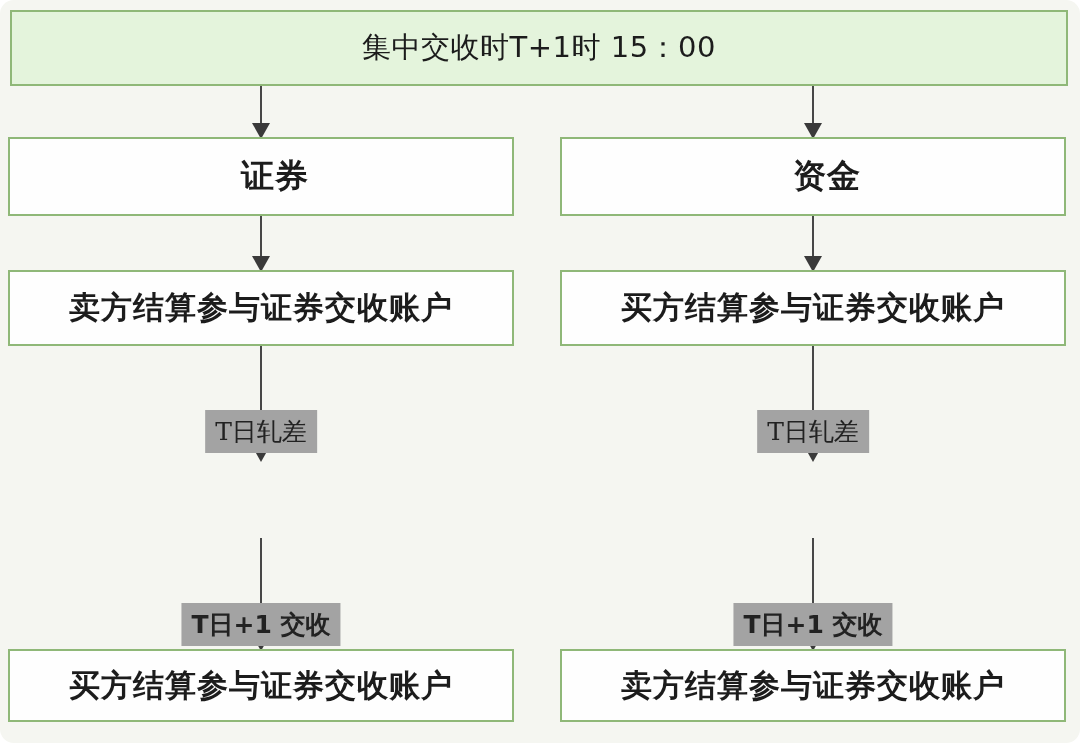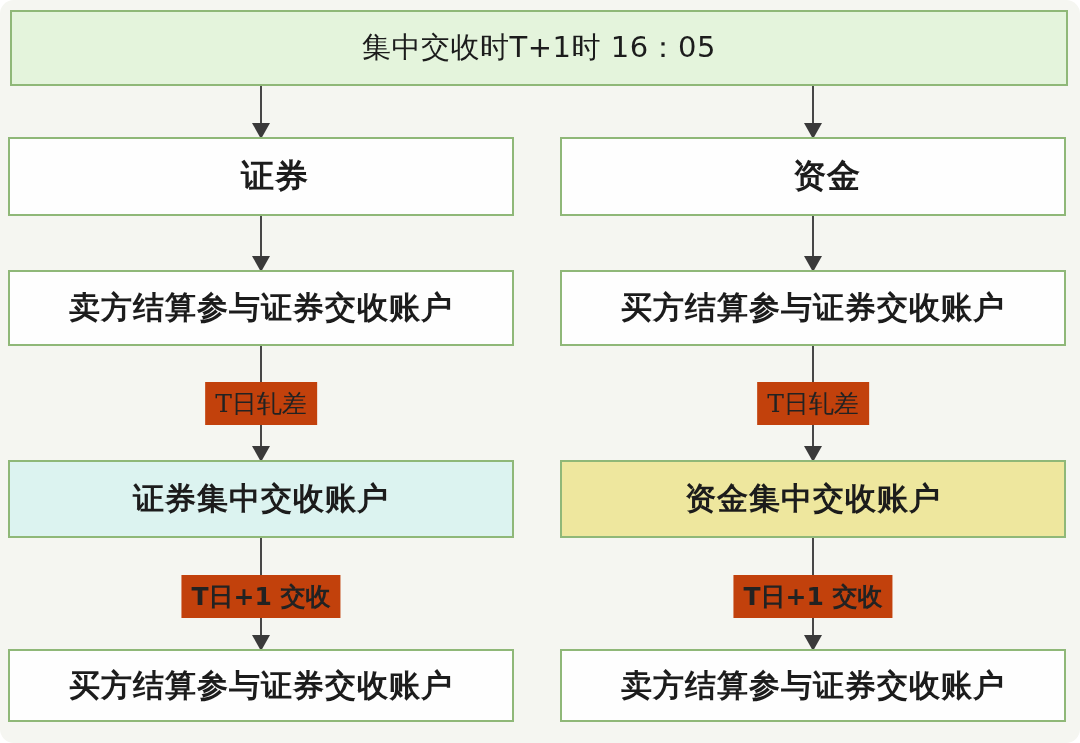--- a/index.html
+++ b/index.html
@@ -70,45 +70,46 @@
   .ax-left{ left:252px; }   
   .ax-right{ left:804px; }  
   .a-top{ top:86px; height:53px; }
   .a-mid{ top:216px; height:56px; }
   .a-netting{ top:346px; height:116px; }
   .a-settle{ top:538px; height:113px; }
 
   .edge-label{
     position:absolute;
     transform:translateX(-50%);
-    background:#c2410c;
+    background:#a3a3a3;
     padding:5px 10px;
     color:#222;
     font-size:25px;
     white-space:nowrap;
     z-index:2;
+    margin-top:28px;
   }
   .edge-label--serif{
     font-family:"DejaVu Serif","Liberation Serif",serif;
   }
   .edge-label--sans{
     font-family:"DejaVu Sans","Liberation Sans",sans-serif;
     font-weight:bold;
   }
   .lx-left{ left:261px; }
   .lx-right{ left:813px; }
   .ly-netting{ top:382px; }
   .ly-settle{ top:575px; }
 </style>
 </head>
 <body>
 
 <div class="stage">
 
-  <div class="box box--banner">集中交收时T+1时 16：05</div>
+  <div class="box box--banner">集中交收时T+1时 15：00</div>
 
   <div class="arrow ax-left a-top">
     <div class="shaft"></div>
     <div class="head"></div>
   </div>
   <div class="arrow ax-right a-top">
     <div class="shaft"></div>
     <div class="head"></div>
   </div>
 
@@ -131,22 +132,20 @@
     <div class="shaft"></div>
     <div class="head"></div>
   </div>
   <div class="arrow ax-right a-netting">
     <div class="shaft"></div>
     <div class="head"></div>
   </div>
   <div class="edge-label edge-label--serif lx-left ly-netting">T日轧差</div>
   <div class="edge-label edge-label--serif lx-right ly-netting">T日轧差</div>
 
-  <div class="box box--cyan col-left row-central">证券集中交收账户</div>
-  <div class="box box--yellow col-right row-central">资金集中交收账户</div>
 
   <div class="arrow ax-left a-settle">
     <div class="shaft"></div>
     <div class="head"></div>
   </div>
   <div class="arrow ax-right a-settle">
     <div class="shaft"></div>
     <div class="head"></div>
   </div>
   <div class="edge-label edge-label--sans lx-left ly-settle">T日+1 交收</div>

